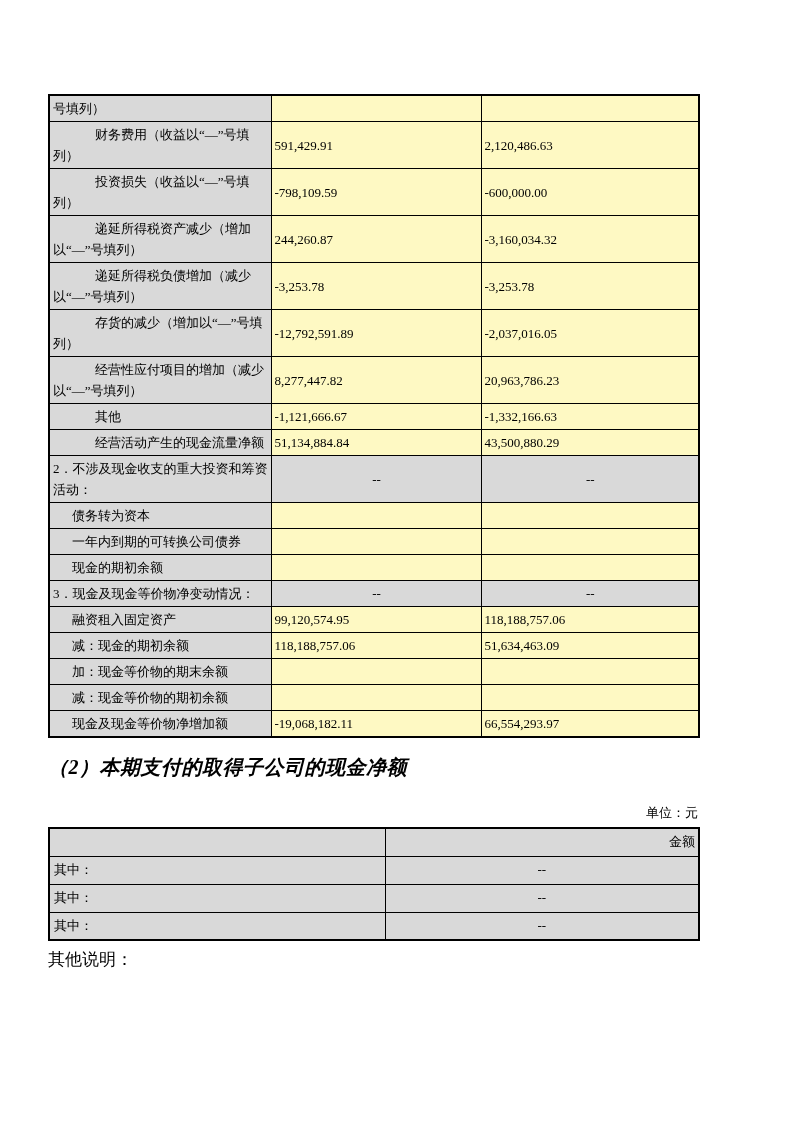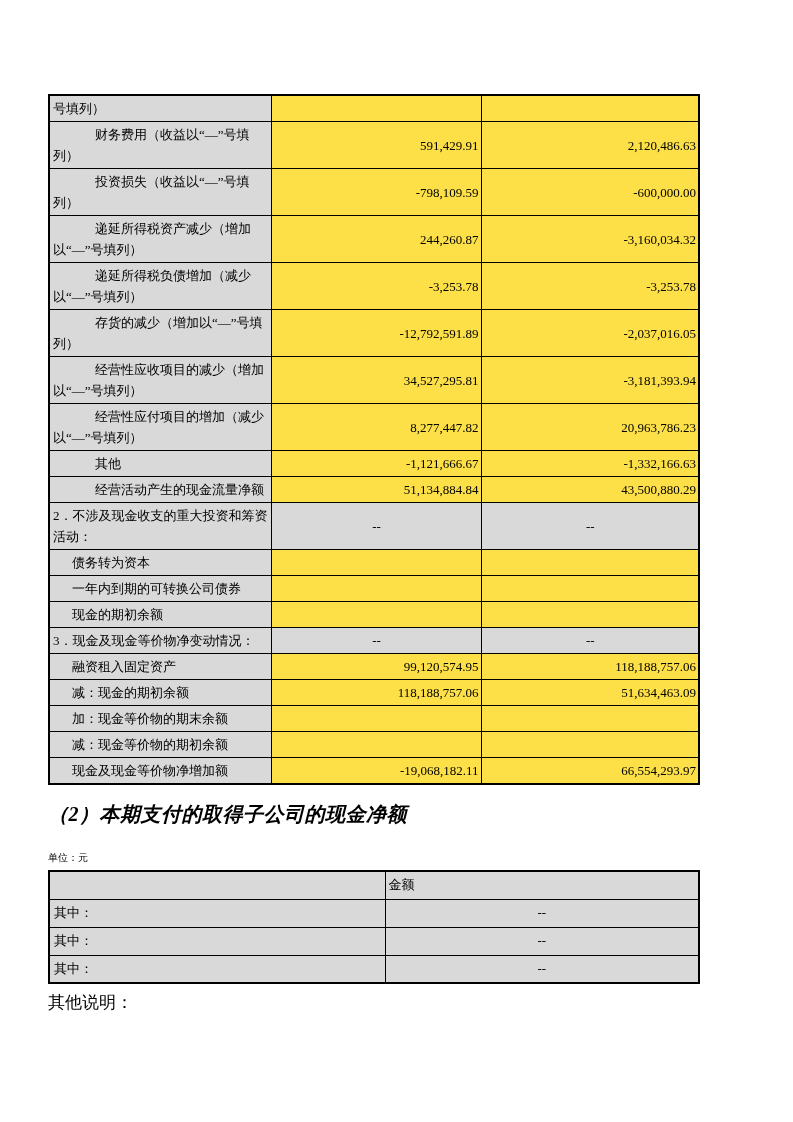--- a/index.html
+++ b/index.html
@@ -33,48 +33,47 @@
   }
   
   .t1 .label {
     background: #d9d9d9;
     text-align: left;
     line-height: 21px;
   }
   .t1 .ind-sub  { text-indent: 19px; }
   .t1 .ind-item { text-indent: 42px; }
   .t1 .val {
-    background: #fde047;
-    text-align: right;
+    background: #fef9c3;
     padding-right: 2px;
     line-height: 21px;
   }
   .t1 .section-val {
     background: #d9d9d9;
     text-align: center;
   }
   
   .section-heading {
     margin: 16px 0 0 0;
     font-size: 20px;
     font-weight: bold;
     letter-spacing: 0.5px;
     font-style: italic;
   }
   .unit-line {
     width: 650px;
     margin-top: 23px;
     margin-bottom: 5px;
-    text-align: left;
-    font-size: 10px;
+    text-align: right;
+    font-size: 13px;
     font-family: Liberation Mono, monospace;
   }
   
   .t2 th, .t2 td { background: #d9d9d9; height: 28px; }
-  .t2 .h-amount { text-align: left; }
+  .t2 .h-amount { text-align: right; }
   .t2 .label2 { text-align: left; padding-left: 4px; }
   .t2 .val2 { text-align: center; }
   
   .note {
     margin-top: 7px;
     font-size: 17px;
   }
 </style>
 </head>
 <body>
@@ -110,25 +109,20 @@
         </tr>
         <tr>
           <td class="label ind-item">递延所得税负债增加（减少以“—”号填列）</td>
           <td class="val">-3,253.78</td>
           <td class="val">-3,253.78</td>
         </tr>
         <tr>
           <td class="label ind-item">存货的减少（增加以“—”号填列）</td>
           <td class="val">-12,792,591.89</td>
           <td class="val">-2,037,016.05</td>
-        </tr>
-        <tr>
-          <td class="label ind-item">经营性应收项目的减少（增加以“—”号填列）</td>
-          <td class="val">34,527,295.81</td>
-          <td class="val">-3,181,393.94</td>
         </tr>
         <tr>
           <td class="label ind-item">经营性应付项目的增加（减少以“—”号填列）</td>
           <td class="val">8,277,447.82</td>
           <td class="val">20,963,786.23</td>
         </tr>
         <tr>
           <td class="label ind-item">其他</td>
           <td class="val">-1,121,666.67</td>
           <td class="val">-1,332,166.63</td>

